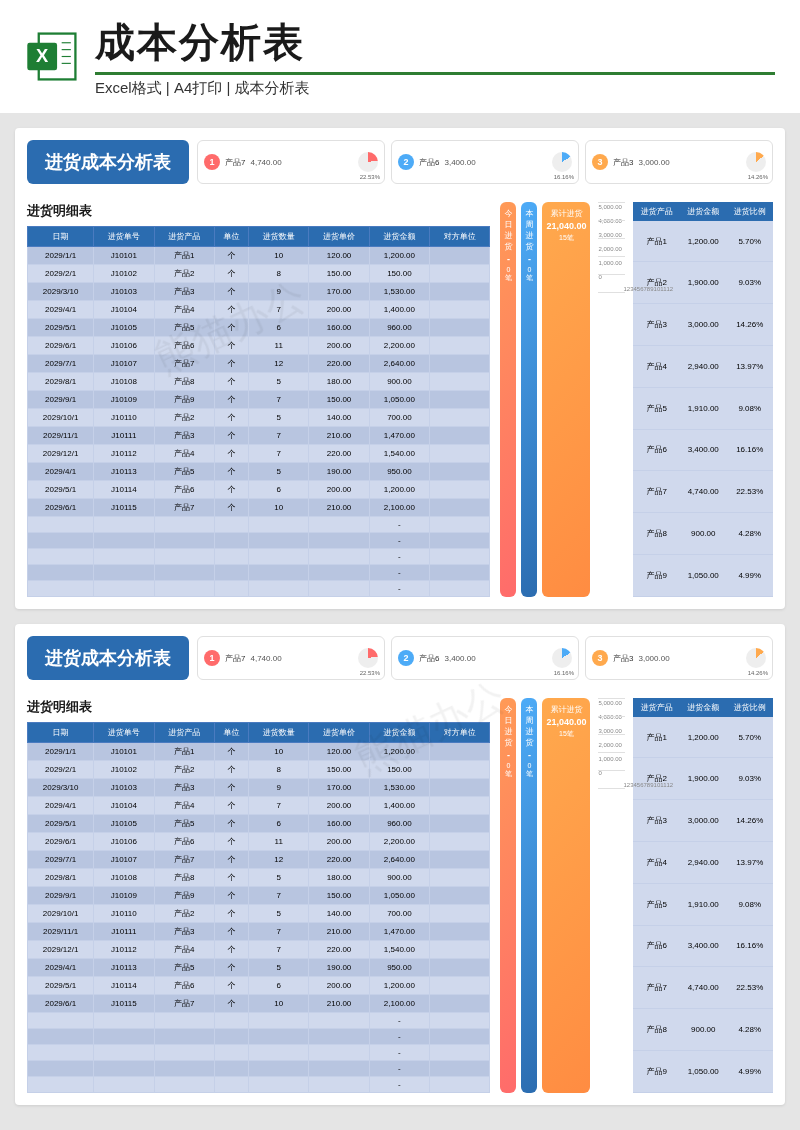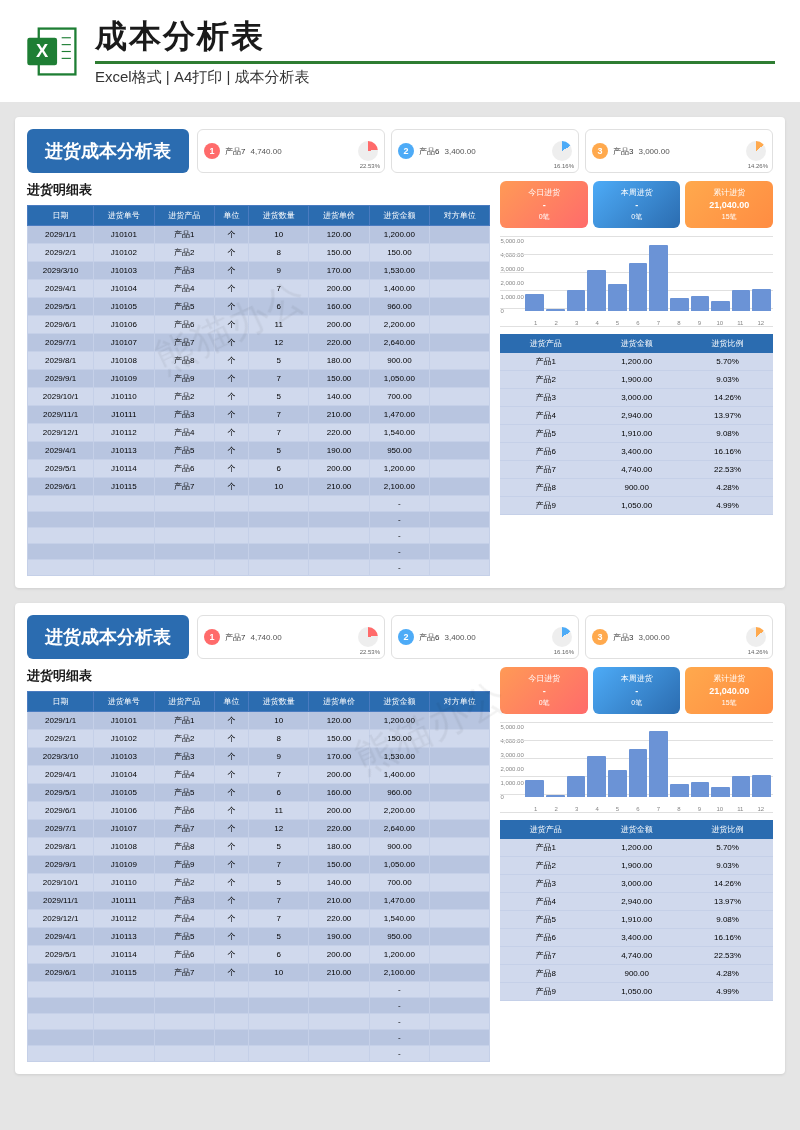--- a/index.html
+++ b/index.html
@@ -1,39 +1,39 @@
 <!DOCTYPE html>
 <html><head>
 <meta charset="utf-8">
 <style>
 *{margin:0;padding:0;box-sizing:border-box;font-family:"Microsoft YaHei",Arial,sans-serif}
 body{width:800px;height:1130px;background:#e5e5e5;overflow:hidden}
 .header{background:#fff;padding:15px 25px;display:flex;align-items:center;gap:15px}
 .excel-icon{width:55px;height:55px;position:relative}
 .excel-icon svg{width:100%;height:100%}
 .header-text{flex:1}
-.header-title{font-size:32px;font-weight:bold;color:#1a1a1a;letter-spacing:2px}
+.header-title{font-size:40px;font-weight:bold;color:#1a1a1a;letter-spacing:2px}
 .header-sub{font-size:15px;color:#333;margin-top:4px}
 .header-divider{height:3px;background:#2e7d32;margin-top:2px}
 .sheet{background:#fff;margin:15px;border-radius:4px;padding:12px;box-shadow:0 1px 3px rgba(0,0,0,0.1)}
-.sheet-top{display:flex;gap:8px;align-items:stretch;margin-bottom:8px}
+.sheet-top{display:flex;gap:8px;align-items:stretch;margin-bottom:18px}
 .title-box{background:#2b6cb0;color:#fff;font-size:18px;font-weight:bold;padding:10px 18px;border-radius:6px;display:flex;align-items:center;flex-shrink:0}
 .top-cards{display:flex;gap:6px;flex:1}
 .top-card{flex:1;background:#fff;border:1px solid #e0e0e0;border-radius:6px;display:flex;align-items:center;padding:4px 6px;gap:5px}
 .rank-badge{width:16px;height:16px;border-radius:50%;color:#fff;font-size:9px;display:flex;align-items:center;justify-content:center;font-weight:bold}
 .rank-1{background:#ff6b6b}
 .rank-2{background:#4dabf7}
 .rank-3{background:#ffa94d}
 .top-card-text{font-size:8px;color:#333}
 .top-card-val{font-size:8px;color:#555}
 .donut{width:20px;height:20px;border-radius:50%;position:relative;margin-left:auto}
 .donut-pct{font-size:6px;color:#666;position:absolute;right:-2px;bottom:-8px}
 .sheet-body{display:flex;gap:10px}
 .left-col{flex:1.7}
-.right-col{flex:1;display:flex;flex-direction:column;gap:8px}
+.right-col{flex:1;display:flex;flex-direction:row;gap:8px}
 .section-title{font-size:13px;font-weight:bold;color:#1a1a1a;margin-bottom:6px}
 .detail-table{width:100%;border-collapse:collapse;font-size:8px}
 .detail-table th{background:#2b6cb0;color:#fff;padding:4px 2px;font-weight:normal;border:1px solid #4a7bc0}
 .detail-table td{padding:3px 2px;text-align:center;border:1px solid #c5d0e8}
 .detail-table tbody tr:nth-child(odd){background:#b8c5e0}
 .detail-table tbody tr:nth-child(even){background:#d0d9ed}
 .detail-table tbody tr.empty td{height:14px}
 .stat-cards{display:flex;gap:5px}
 .stat-card{flex:1;border-radius:6px;padding:6px 4px;color:#fff;text-align:center}
 .stat-card-1{background:linear-gradient(135deg,#ff9a56,#ff6b6b)}

